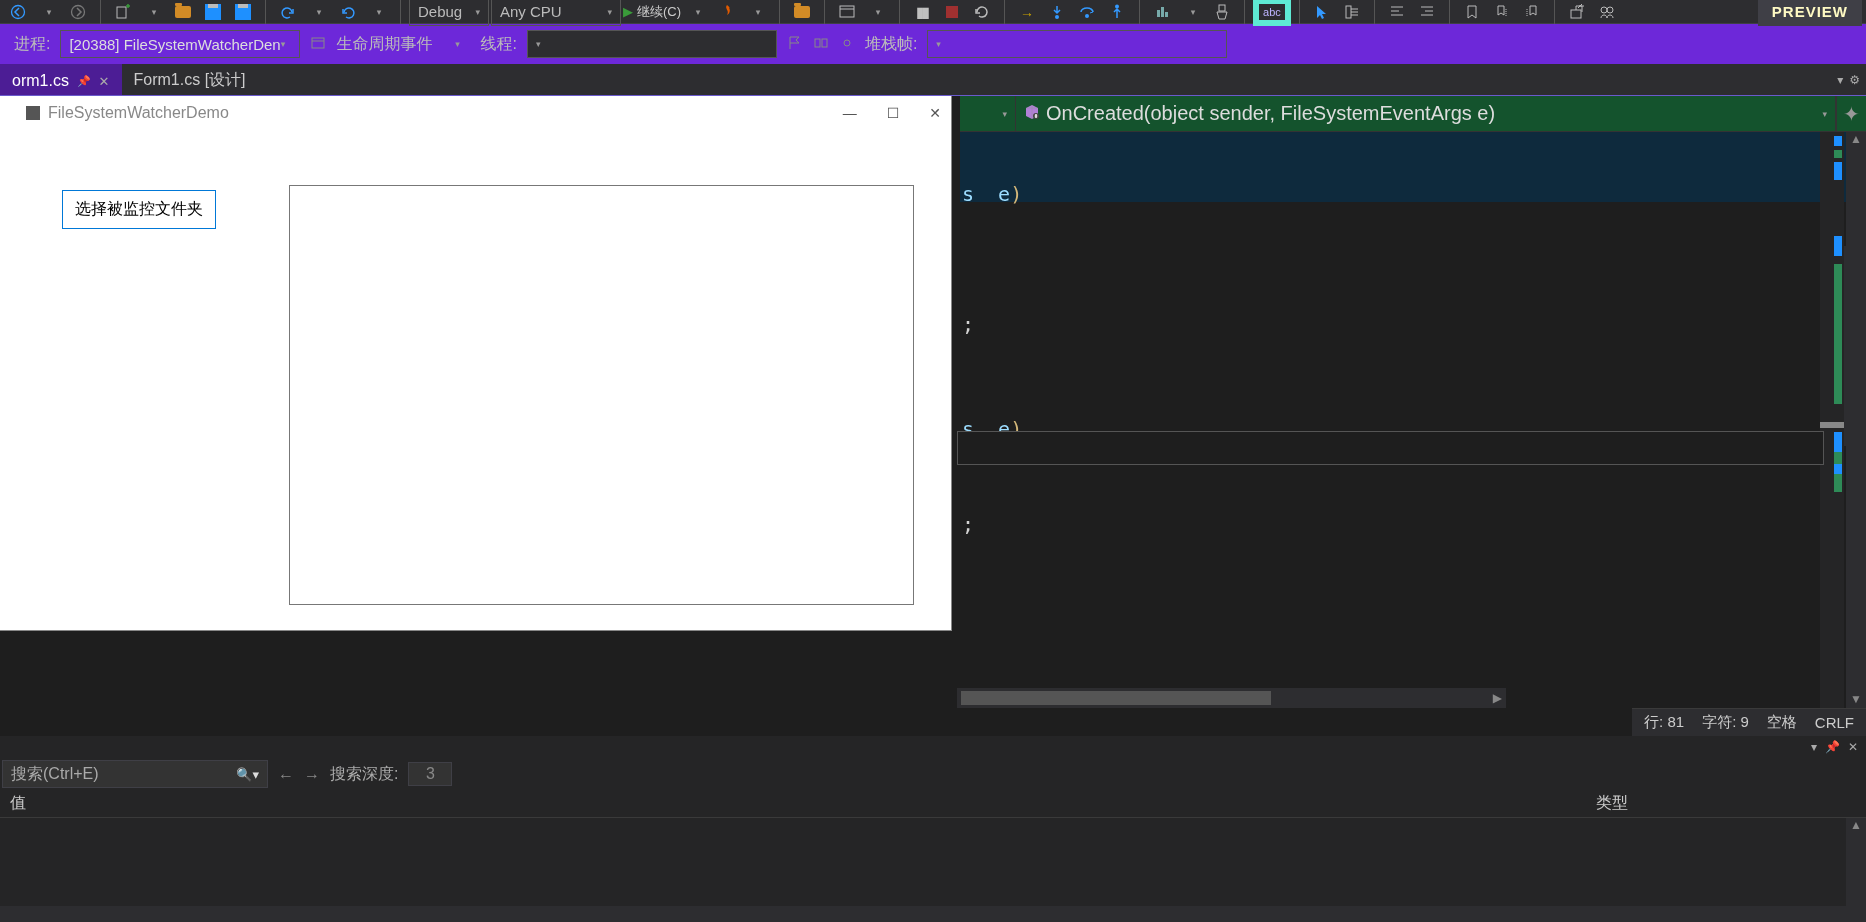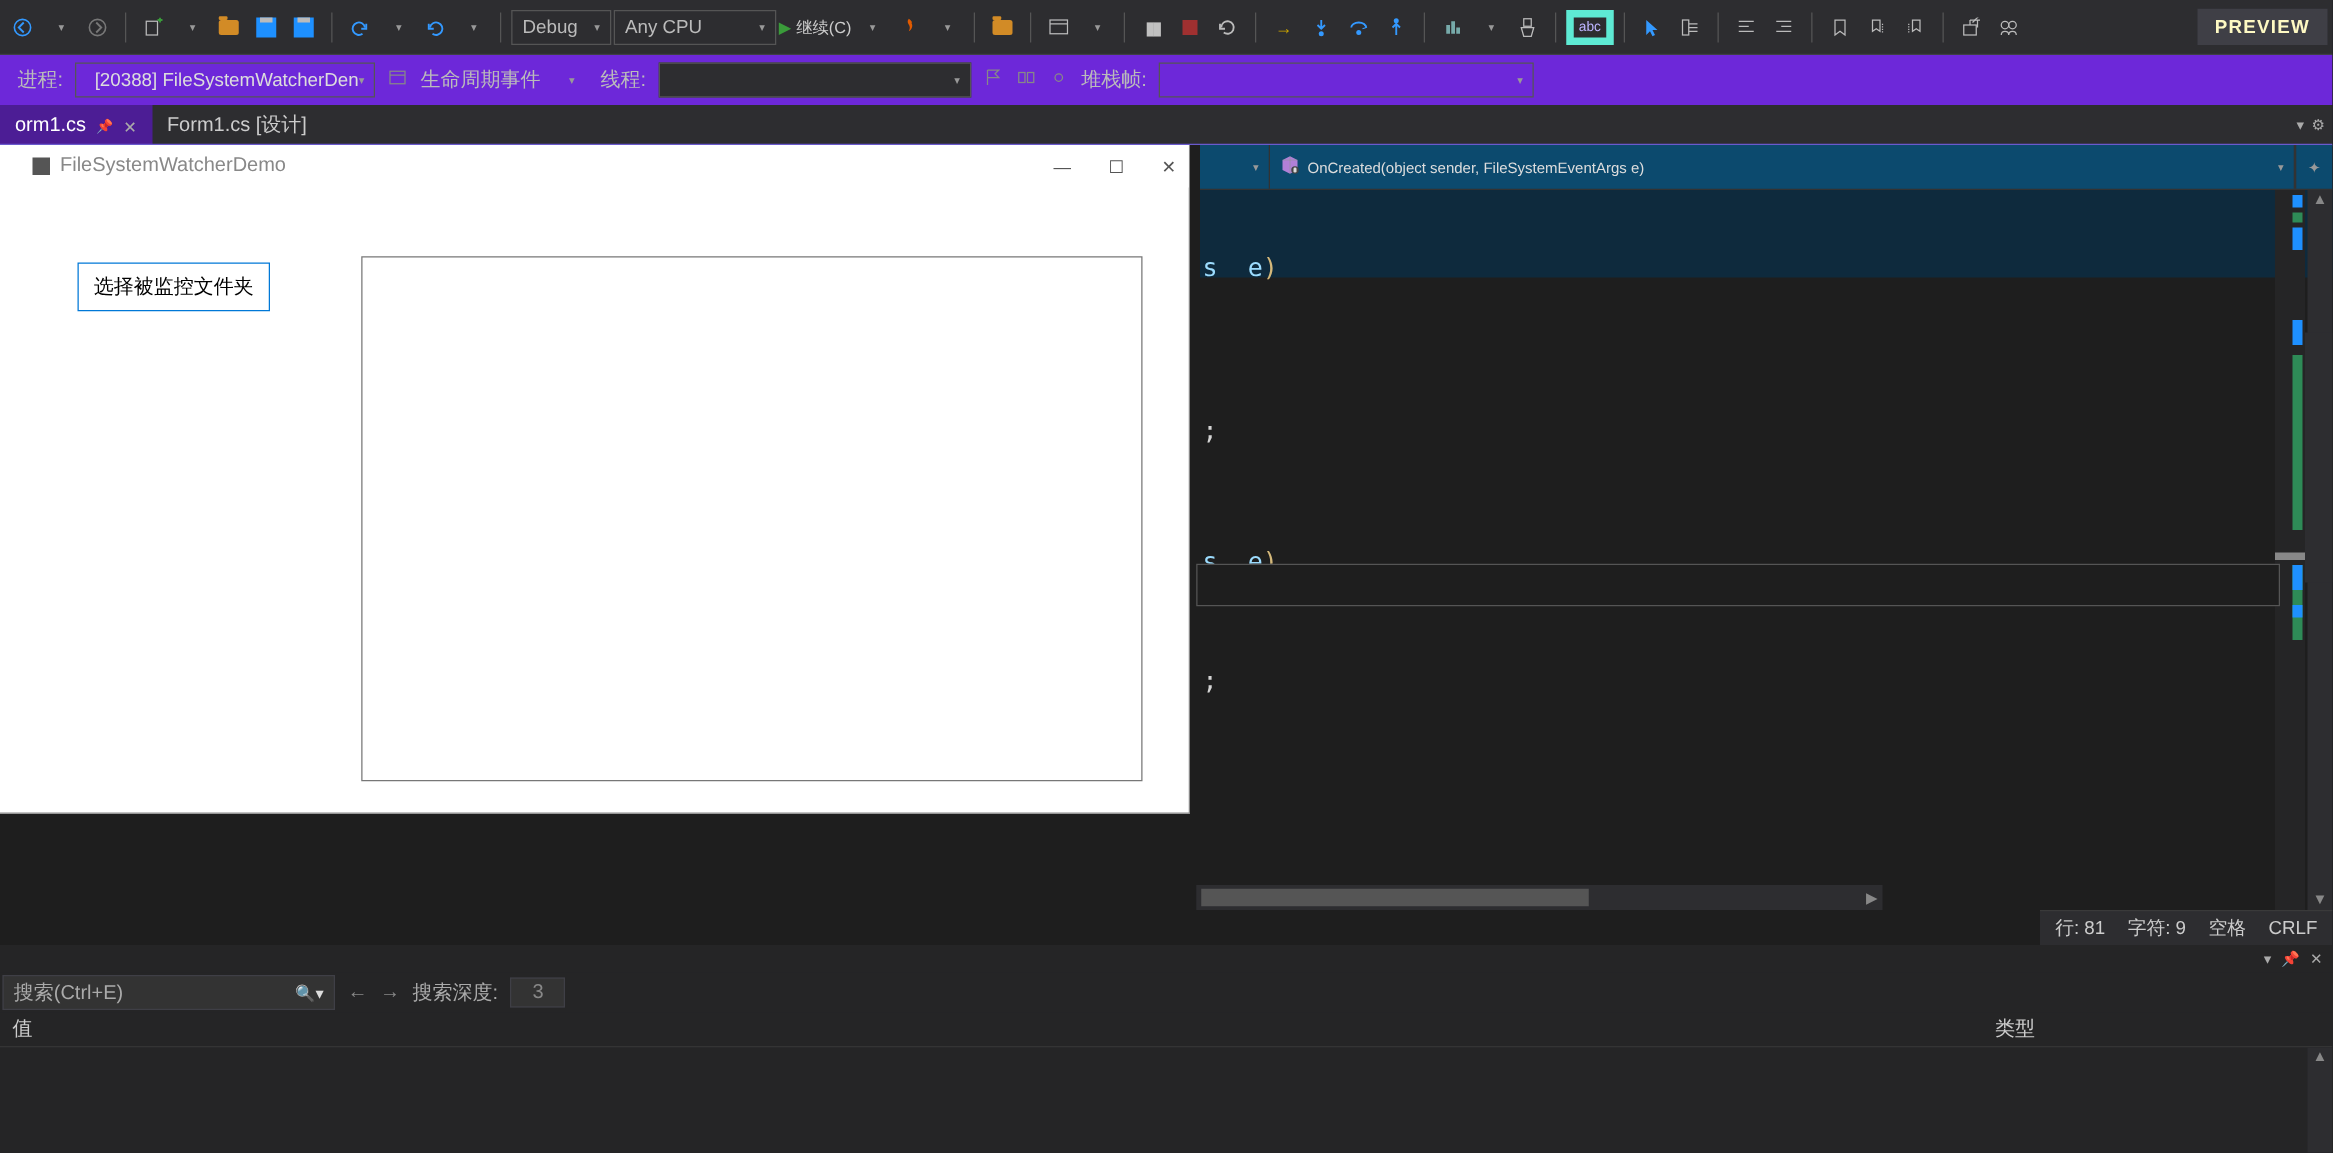--- a/index.html
+++ b/index.html
@@ -10,21 +10,21 @@
     font-family: "Segoe UI", "Microsoft YaHei", sans-serif;
     font-size: 16px;
     color: #f1f1f1;
     overflow: hidden;
     position: relative;
   }
   
   .toolbar {
     display: flex;
     align-items: center;
-    height: 44px;
+    height: 24px;
     background: #2d2d30;
     border-bottom: 1px solid #3f3f46;
     padding: 0 4px;
     gap: 2px;
   }
   .tb-btn {
     display: inline-flex;
     align-items: center;
     justify-content: center;
     min-width: 28px;
@@ -78,21 +78,21 @@
   .save-icon::before{content:"";position:absolute;left:3px;top:0;width:10px;height:4px;background:#bbb;}
   .folder-icon{width:16px;height:12px;background:#d28b26;border-radius:2px;position:relative;}
   .folder-icon::before{content:"";position:absolute;top:-3px;left:0;width:7px;height:3px;background:#d28b26;border-radius:1px;}
   .undo{transform:scaleX(-1);}
   
   .debugbar {
     display:flex;align-items:center;height:40px;background:#6d28d9;color:#aaa;font-size:16px;gap:10px;padding:0 14px;
   }
   .dbg-label{color:#bbb;}
   .dbg-combo{
-    border:1px solid #555;height:28px;display:flex;align-items:center;padding:0 8px;color:#ddd;min-width:240px;justify-content:flex-end;font-size:15px;
+    border:1px solid #555;height:28px;display:flex;align-items:center;padding:0 8px;color:#ddd;min-width:240px;justify-content:flex-start;font-size:15px;
   }
   .dbg-combo::after{content:"▾";font-size:9px;color:#999;}
   .dbg-combo.wide{min-width:250px;background:#2d2d30;}
   .dbg-combo.wider{min-width:300px;}
   .dbg-icon{color:#888;font-size:15px;}
   
   .tabrow{display:flex;align-items:center;height:32px;background:#2d2d30;position:relative;}
   .tab{display:flex;align-items:center;height:32px;padding:0 12px;color:#ccc;font-size:16px;gap:8px;}
   .tab.active{background:#1b1b1c;color:#fff;border-top:2px solid transparent;}
   .tab .pin{font-size:11px;color:#aaa;}
@@ -112,21 +112,21 @@
   .appwin-ctrls{margin-left:auto;display:flex;gap:30px;color:#555;font-size:14px;}
   .appwin-body{position:relative;height:calc(100% - 34px);}
   .app-btn{
     position:absolute;left:46px;top:60px;border:1px solid #0078d7;padding:8px 12px;color:#000;background:#fff;font-size:16px;
   }
   .app-listbox{
     position:absolute;left:273px;top:55px;width:625px;height:420px;border:1px solid #777;background:#fff;
   }
   
   .editor{flex:1;background:#1e1e1e;padding-left:960px;position:relative;}
-  .nav-row{height:36px;display:flex;background:#0c4a6e;color:#ddd;font-size:12px;border-bottom:1px solid #333;}
+  .nav-row{height:36px;display:flex;background:#14532d;color:#ddd;font-size:20px;border-bottom:1px solid #333;}
   .nav-combo{flex:1;display:flex;align-items:center;gap:6px;padding:0 8px;border-right:1px solid #333;}
   .nav-combo:first-child{max-width:56px;min-width:46px;justify-content:flex-end;color:#999;}
   .nav-combo::after{content:"▾";font-size:9px;color:#999;margin-left:auto;}
   .nav-combo .cube{color:#c586c0;}
   .nav-hash{width:30px;display:flex;align-items:center;justify-content:center;color:#999;border-left:1px solid #333;}
   .code-area{position:relative;height:calc(100% - 36px - 28px);background:#1e1e1e;}
   .code-line{position:absolute;left:2px;color:#9cdcfe;font-family:Consolas,monospace;font-size:20px;white-space:pre;}
   .cl-highlight{background:#0e2a3d;right:20px;left:0;height:70px;top:30px;}
   .code-line .br{color:#d4b87a;}
   .code-line .semi{color:#d4d4d4;}

